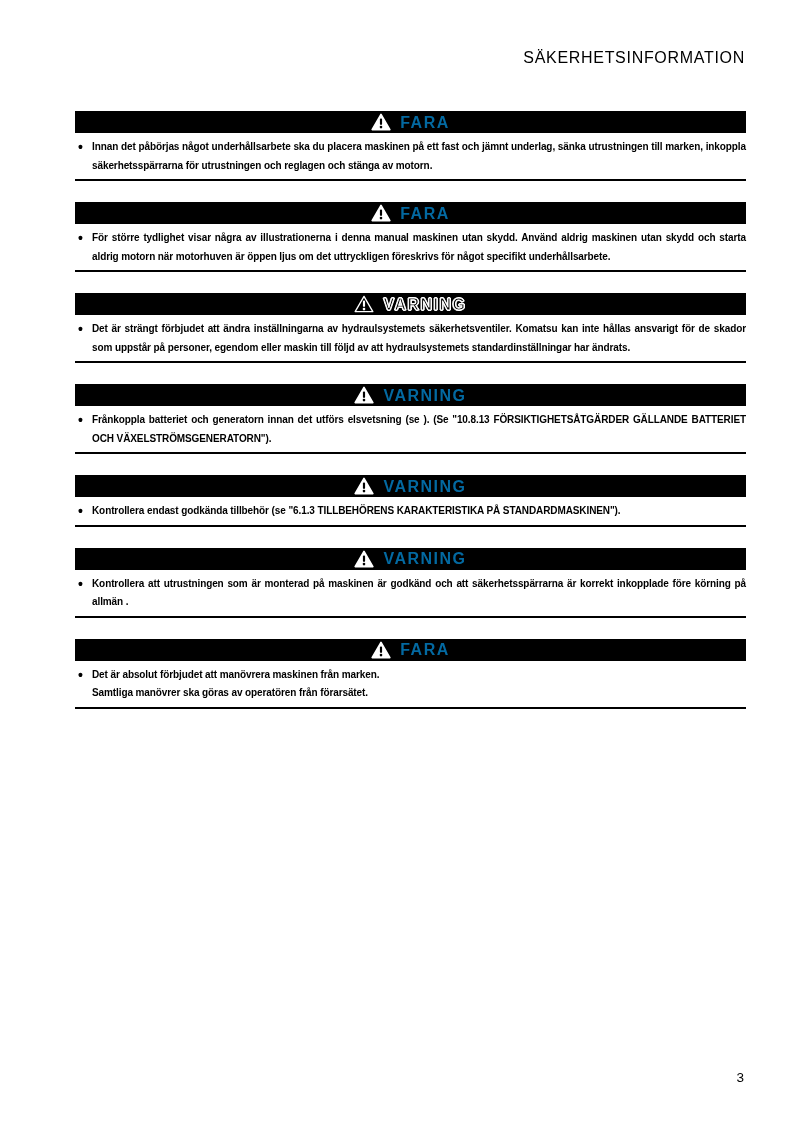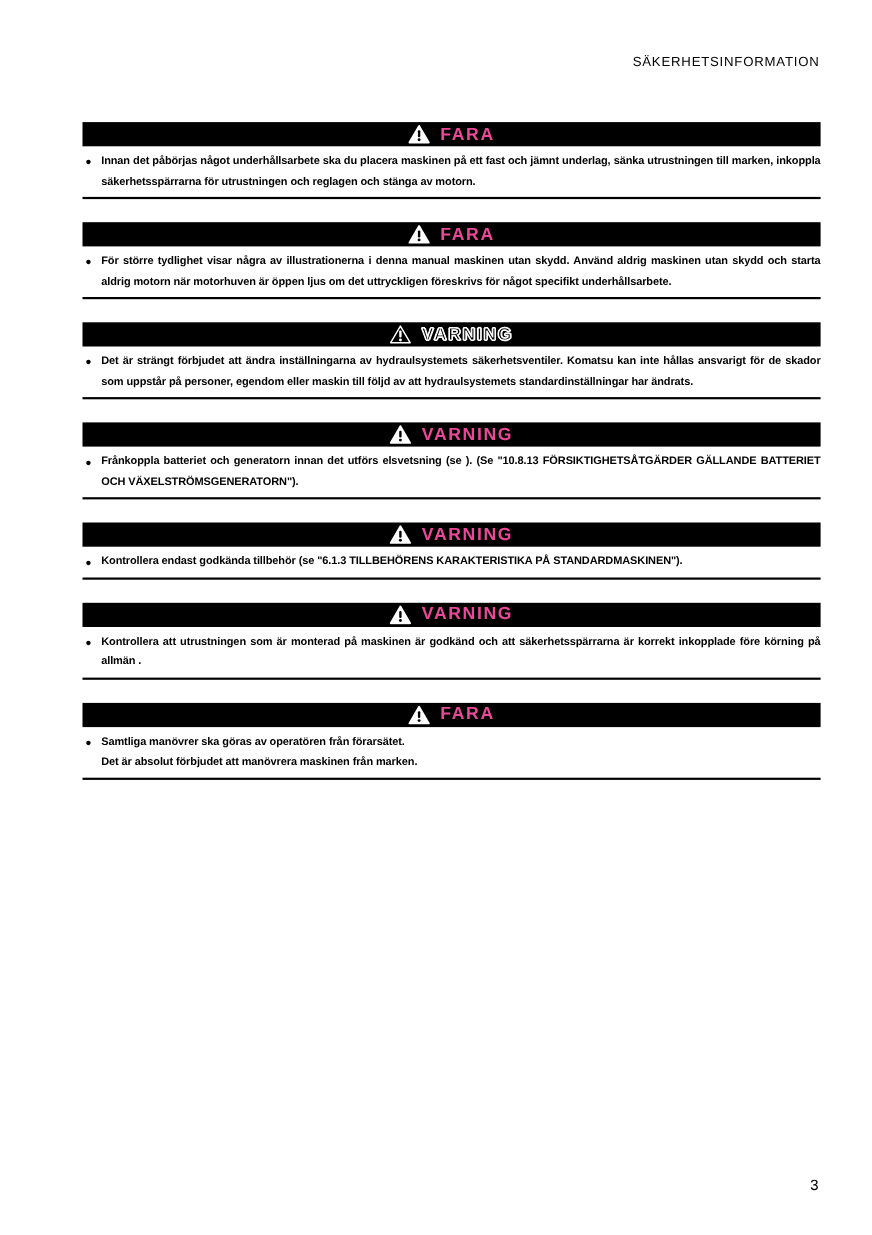--- a/index.html
+++ b/index.html
@@ -7,34 +7,34 @@
     width:793px; height:1123px;
     background:#ffffff;
     position:relative;
     overflow:hidden;
     font-family:"Liberation Sans", sans-serif;
     color:#000;
     -webkit-font-smoothing:antialiased;
   }
   .page-header {
     position:absolute; top:49px; right:48px;
-    font-size:12px; letter-spacing:0.7px;
+    font-size:16px; letter-spacing:0.7px;
     font-weight:400; color:#000;
   }
   .content {
     position:absolute; left:75px; top:111px; width:671px;
   }
   .warn-section { margin-bottom:21px; }
   .bar {
     background:#000; height:22px;
     display:flex; align-items:center; justify-content:center;
     gap:9px; margin-bottom:5px;
   }
   .bar-label {
-    color:#ec4899; font-weight:bold; font-size:16px;
+    color:#0369a1; font-weight:bold; font-size:16px;
     letter-spacing:1.5px; line-height:1; padding-top:1px;
   }
   .bar.outline .bar-label {
     color:#000;
     -webkit-text-stroke:1px #fff;
     text-shadow:-1px 0 #fff, 1px 0 #fff, 0 -1px #fff, 0 1px #fff;
   }
   .tri { display:block; }
   .tri svg { display:block; width:20px; height:18px; }
   .bullet-row { display:flex; padding-left:3px; }
@@ -191,22 +191,22 @@
             <path d="M12 1.4 L22.6 19.6 H1.4 Z" fill="#fff" stroke="#fff" stroke-width="2" stroke-linejoin="round"></path>
             <rect x="10.7" y="6.3" width="2.6" height="7.6" rx="1.1" fill="#000"></rect>
             <circle cx="12" cy="16.6" r="1.6" fill="#000"></circle>
           </svg>
       </span>
       <span class="bar-label">FARA</span>
     </div>
     <div class="bullet-row">
       <span class="bullet">•</span>
       <div class="warn-text">
+        <div>Det är absolut förbjudet att manövrera maskinen från marken.</div>
         <div>Samtliga manövrer ska göras av operatören från förarsätet.</div>
-        <div>Det är absolut förbjudet att manövrera maskinen från marken.</div>
       </div>
     </div>
     <hr class="divider">
   </section>
 
 </div>
 
 <div class="page-number">3</div>
 
 </body></html>

